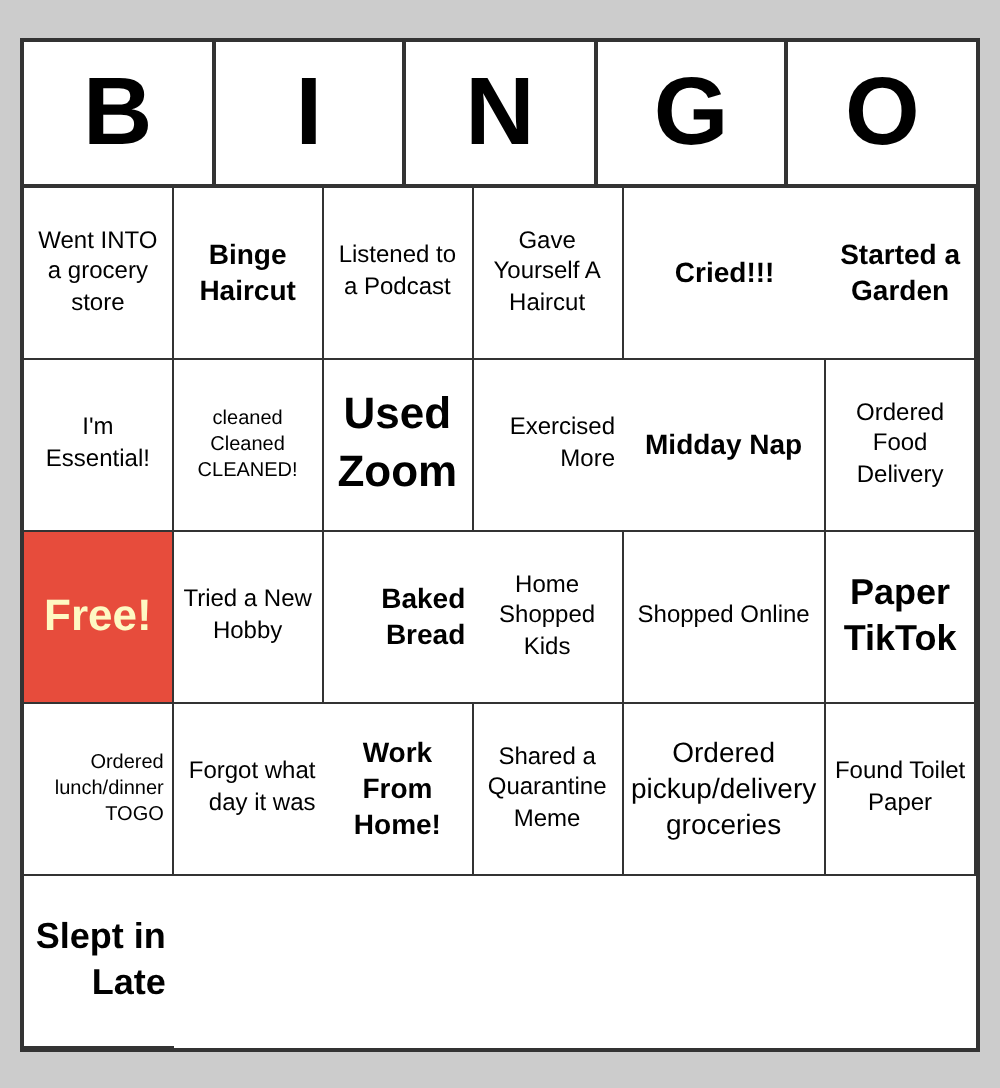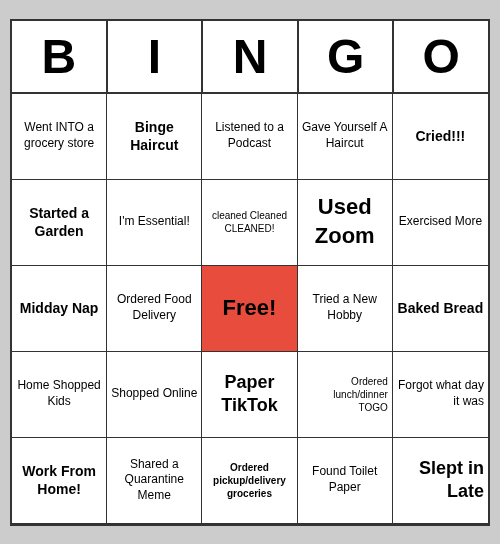--- a/index.html
+++ b/index.html
@@ -27,42 +27,42 @@
       font-weight: bold;
       padding: 8px 0;
       border-right: 2px solid #333;
       color: #000;
     }
     .bingo-letter:last-child {
       border-right: none;
     }
     .bingo-grid {
       display: grid;
-      grid-template-columns: repeat(5, 1fr);
+      grid-template-columns: repeat(6, 1fr);
     }
     .bingo-cell {
       border-right: 1.5px solid #333;
       border-bottom: 1.5px solid #333;
       min-height: 86px;
       display: flex;
       align-items: center;
       justify-content: center;
       text-align: center;
       padding: 4px;
       font-size: 12px;
       line-height: 1.3;
       color: #000;
     }
     .bingo-cell:nth-child(5n) {
       border-right: none;
       text-align: right;
     }
     .bingo-cell.free {
       background-color: #e74c3c;
-      color: #000000;
+      color: #fef9c3;
       font-size: 22px;
       font-weight: bold;
     }
     .bingo-cell.large-text {
       font-size: 18px;
       font-weight: bold;
     }
     .bingo-cell.xlarge-text {
       font-size: 22px;
       font-weight: bold;
@@ -99,17 +99,17 @@
       <div class="bingo-cell free">Free!</div>
       <div class="bingo-cell">Tried a New Hobby</div>
       <div class="bingo-cell medium-text">Baked Bread</div>
       <div class="bingo-cell">Home Shopped Kids</div>
       <div class="bingo-cell">Shopped Online</div>
       <div class="bingo-cell large-text">Paper TikTok</div>
       <div class="bingo-cell" style="font-size: 10px; text-align: right;">Ordered lunch/dinner TOGO</div>
       <div class="bingo-cell">Forgot what day it was</div>
       <div class="bingo-cell medium-text">Work From Home!</div>
       <div class="bingo-cell">Shared a Quarantine Meme</div>
-      <div class="bingo-cell" style="font-size: 10px; font-weight: bold;">Ordered pickup/delivery groceries</div>
+      <div class="bingo-cell" style="font-size: 14px;">Ordered pickup/delivery groceries</div>
       <div class="bingo-cell">Found Toilet Paper</div>
       <div class="bingo-cell large-text">Slept in Late</div>
     </div>
 </div>
 
 </body></html>

